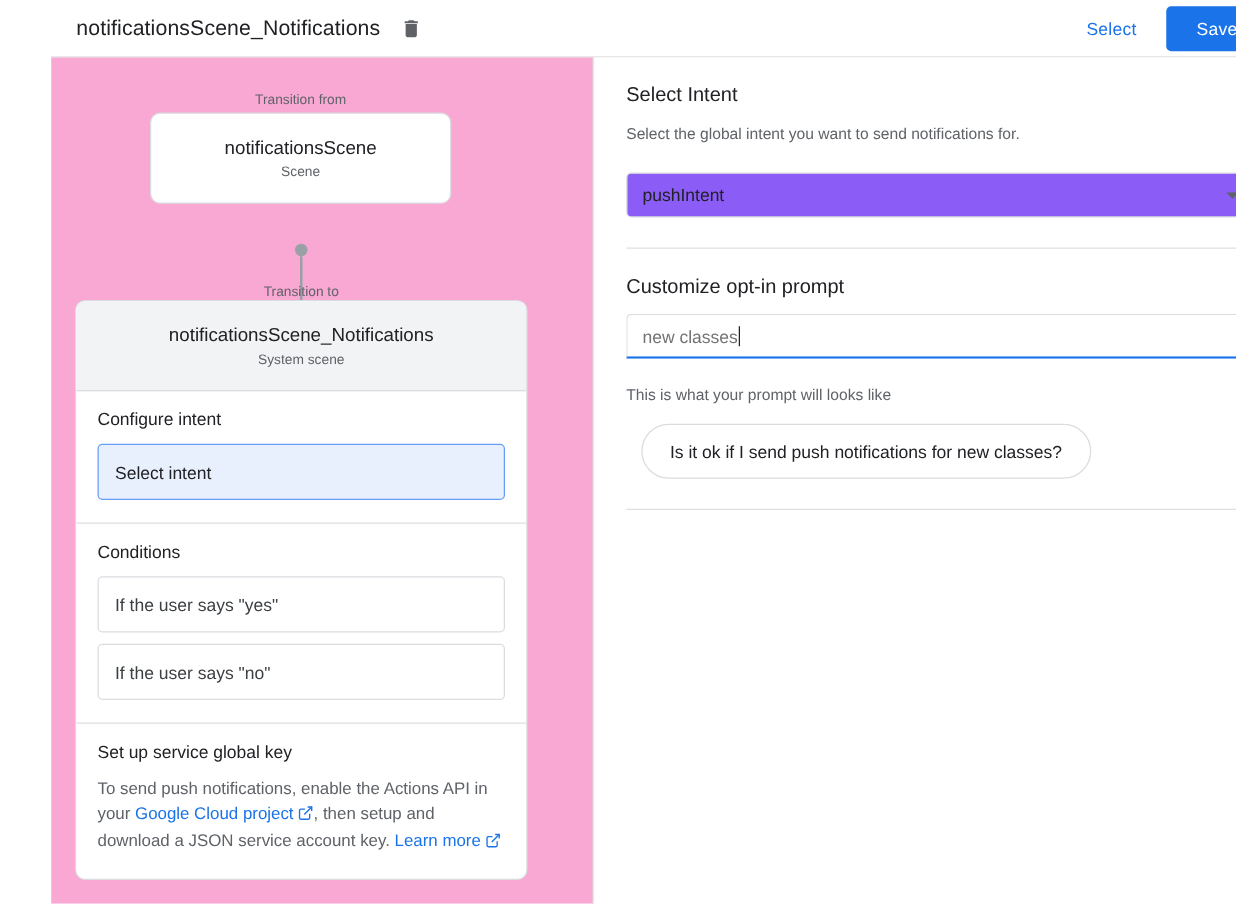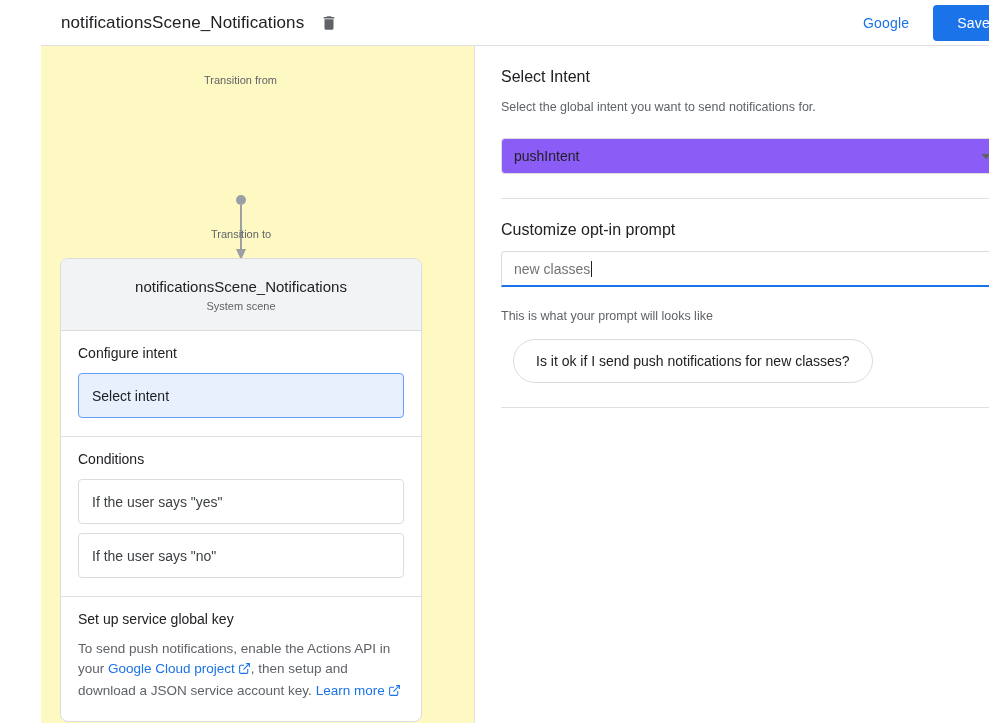--- a/index.html
+++ b/index.html
@@ -78,21 +78,21 @@
 
   
   .body {
     flex: 1;
     display: flex;
     min-height: 0;
   }
   .left-pane {
     width: 434px;
     min-width: 434px;
-    background: #fef9c3;
+    background: #f9a8d4;
     border-right: 1px solid #e0e0e0;
     position: relative;
     box-sizing: border-box;
     overflow: hidden;
   }
   .right-pane {
     flex: 1;
     background: #ffffff;
     position: relative;
     overflow: hidden;
@@ -143,21 +143,21 @@
   .dest-wrap {
     position: absolute;
     left: 19px;
     top: 182px;
     width: 362px;
   }
   .dest-caption {
     text-align: center;
     font-size: 11px;
     color: #5f6368;
-    margin-bottom: 18px;
+    margin-bottom: 0;
   }
   .card {
     border: 1px solid #dadce0;
     border-radius: 8px;
     overflow: hidden;
     background: #ffffff;
   }
   .card-header {
     background: #f1f3f4;
     height: 72px;
@@ -331,30 +331,34 @@
 <div class="app">
 
   <div class="topbar">
     <div class="topbar-title">notificationsScene_Notifications</div>
     <div class="delete-icon">
       <svg width="18" height="18" viewBox="0 0 24 24" fill="currentColor" aria-hidden="true">
         <path d="M6 19c0 1.1.9 2 2 2h8c1.1 0 2-.9 2-2V7H6v12zM19 4h-3.5l-1-1h-5l-1 1H5v2h14V4z"></path>
       </svg>
     </div>
     <div class="topbar-spacer"></div>
-    <button class="cancel-btn">Google</button>
+    <button class="cancel-btn">Select</button>
     <button class="save-btn">Save</button>
   </div>
 
   <div class="body">
 
     <div class="left-pane">
 
       <div class="node-wrap">
         <div class="node-caption">Transition from</div>
+        <div class="node-box">
+          <div class="node-title">notificationsScene</div>
+          <div class="node-sub">Scene</div>
+        </div>
       </div>
 
       <div class="connector">
         <svg width="16" height="68" viewBox="0 0 16 68" aria-hidden="true">
           <circle cx="8" cy="6" r="5" fill="#9aa0a6"></circle>
           <line x1="8" y1="11" x2="8" y2="56" stroke="#9aa0a6" stroke-width="2"></line>
           <polygon points="8,66 3,55 13,55" fill="#9aa0a6"></polygon>
         </svg>
       </div>
 

